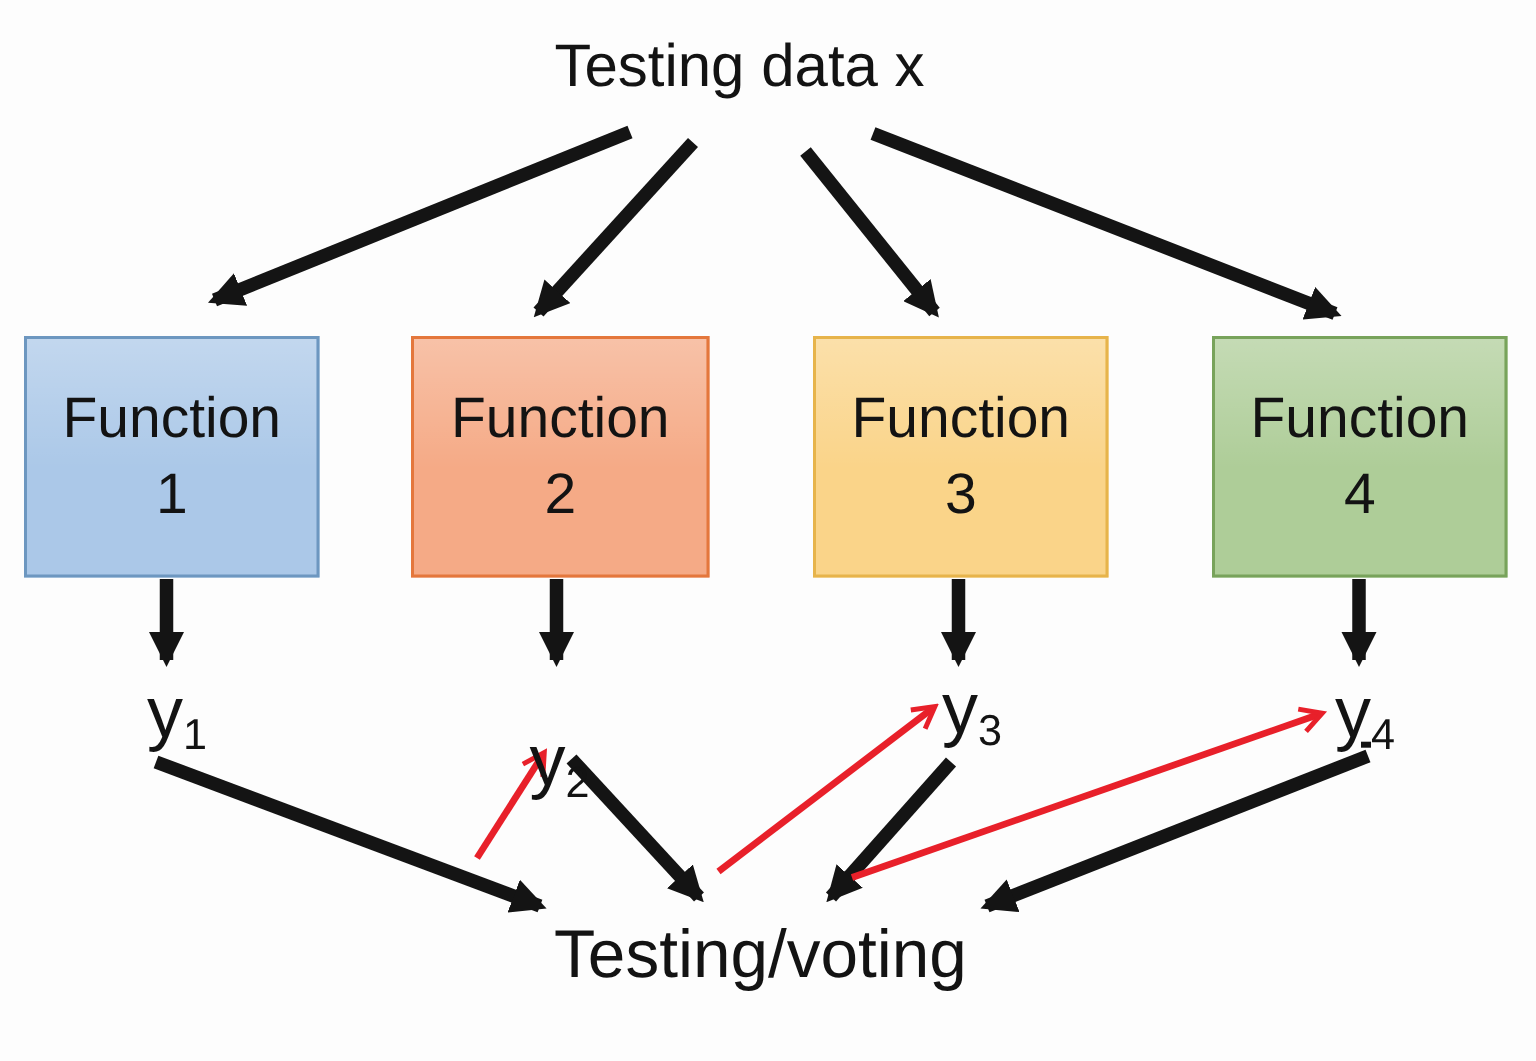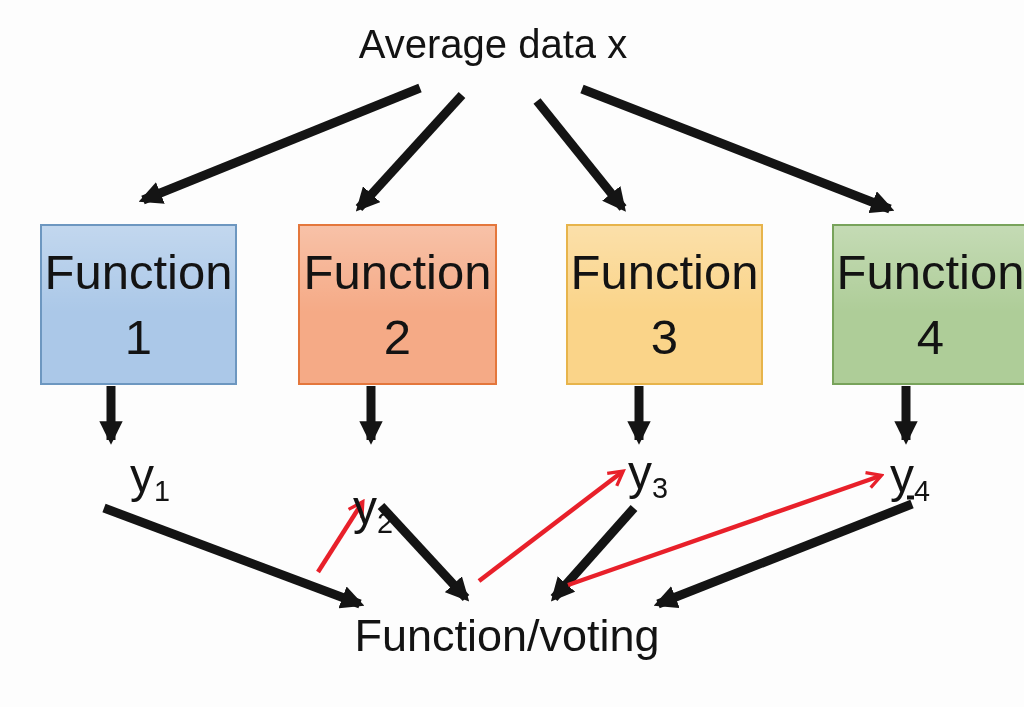--- a/index.html
+++ b/index.html
@@ -28,55 +28,54 @@
   .fbox {
     position: absolute;
     top: 224px;
     height: 157px;
     border: 2px solid;
     display: flex;
     flex-direction: column;
     align-items: center;
     justify-content: center;
     text-align: center;
-    font-size: 49px;
+    font-size: 38px;
     line-height: 1.32;
     background-image: linear-gradient(180deg, rgba(255,255,255,0.28), rgba(255,255,255,0) 55%);
-    margin-left: 24px;
   }
   .fbox1 { left: 16px;  width: 193px; background-color: var(--box1-fill); border-color: var(--box1-border); }
   .fbox2 { left: 274px; width: 195px; background-color: var(--box2-fill); border-color: var(--box2-border); }
   .fbox3 { left: 542px; width: 193px; background-color: var(--box3-fill); border-color: var(--box3-border); }
   .fbox4 { left: 808px; width: 193px; background-color: var(--box4-fill); border-color: var(--box4-border); }
   .ylabel {
     position: absolute;
     transform: translate(-50%, -50%);
     font-size: 48px;
     white-space: nowrap;
   }
   .ylabel sub { font-size: 0.6em; vertical-align: -0.28em; }
-  .y1 { left: 118px; top: 478px; margin-left: 32px; }
+  .y1 { left: 118px; top: 478px; }
   .y2 { left: 373px; top: 478px; margin-top: 32px; }
   .y3 { left: 648px; top: 475px; }
   .y4 { left: 910px; top: 478px; text-decoration: underline; }
   .aggregator {
     position: absolute;
     left: 507px;
     top: 636px;
     transform: translate(-50%, -50%);
     font-size: 45px;
     white-space: nowrap;
   }
 </style>
 </head>
 <body>
 
 <div id="canvas">
 
-  <div class="title">Average data x</div>
+  <div class="title">Testing data x</div>
 
   <svg id="arrows" width="1024" height="707" viewBox="0 0 1024 707">
     <defs>
       <marker id="black-head" viewBox="0 0 10 10" refX="8" refY="5" markerWidth="2.6" markerHeight="2.6" orient="auto">
         <path id="black-head-path" d="M0,0 L10,5 L0,10 Z"></path>
       </marker>
       <marker id="red-head" viewBox="0 0 12 12" refX="9" refY="6" markerWidth="4.2" markerHeight="4.2" orient="auto">
         <path id="red-head-path" d="M1,1 L10,6 L1,11"></path>
       </marker>
     </defs>
@@ -116,15 +115,15 @@
   <div class="fbox fbox4">
     <span>Function</span>
     <span>4</span>
   </div>
 
   <div class="ylabel y1"><span>y</span><sub>1</sub></div>
   <div class="ylabel y2"><span>y</span><sub>2</sub></div>
   <div class="ylabel y3"><span>y</span><sub>3</sub></div>
   <div class="ylabel y4"><span>y</span><sub>4</sub></div>
 
-  <div class="aggregator">Function/voting</div>
+  <div class="aggregator">Testing/voting</div>
 
 </div>
 
 </body></html>

